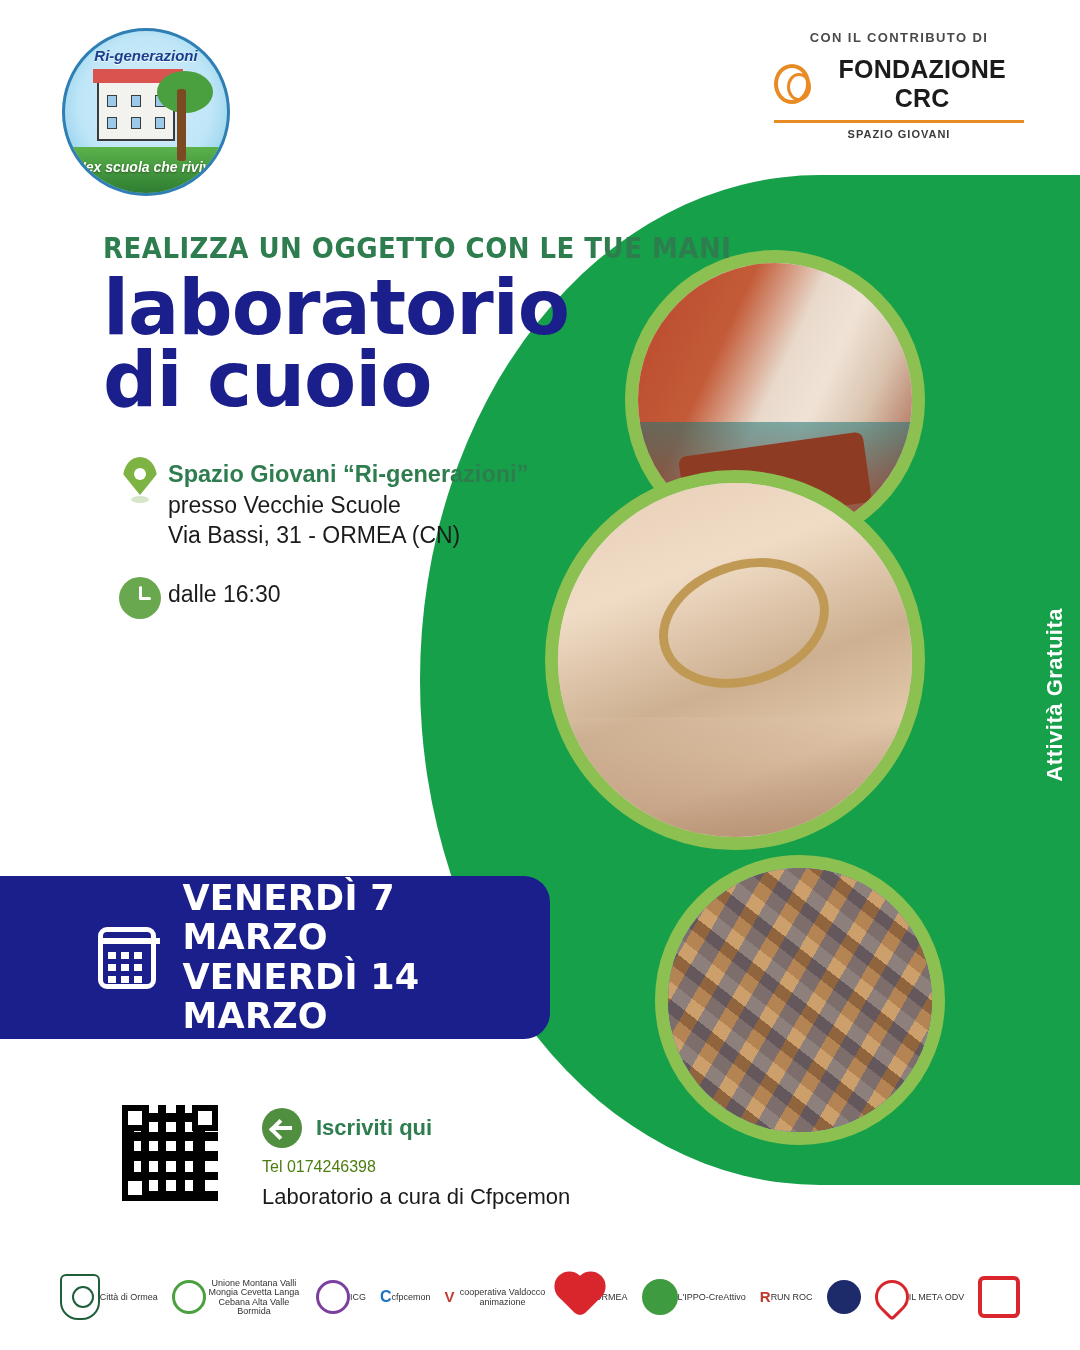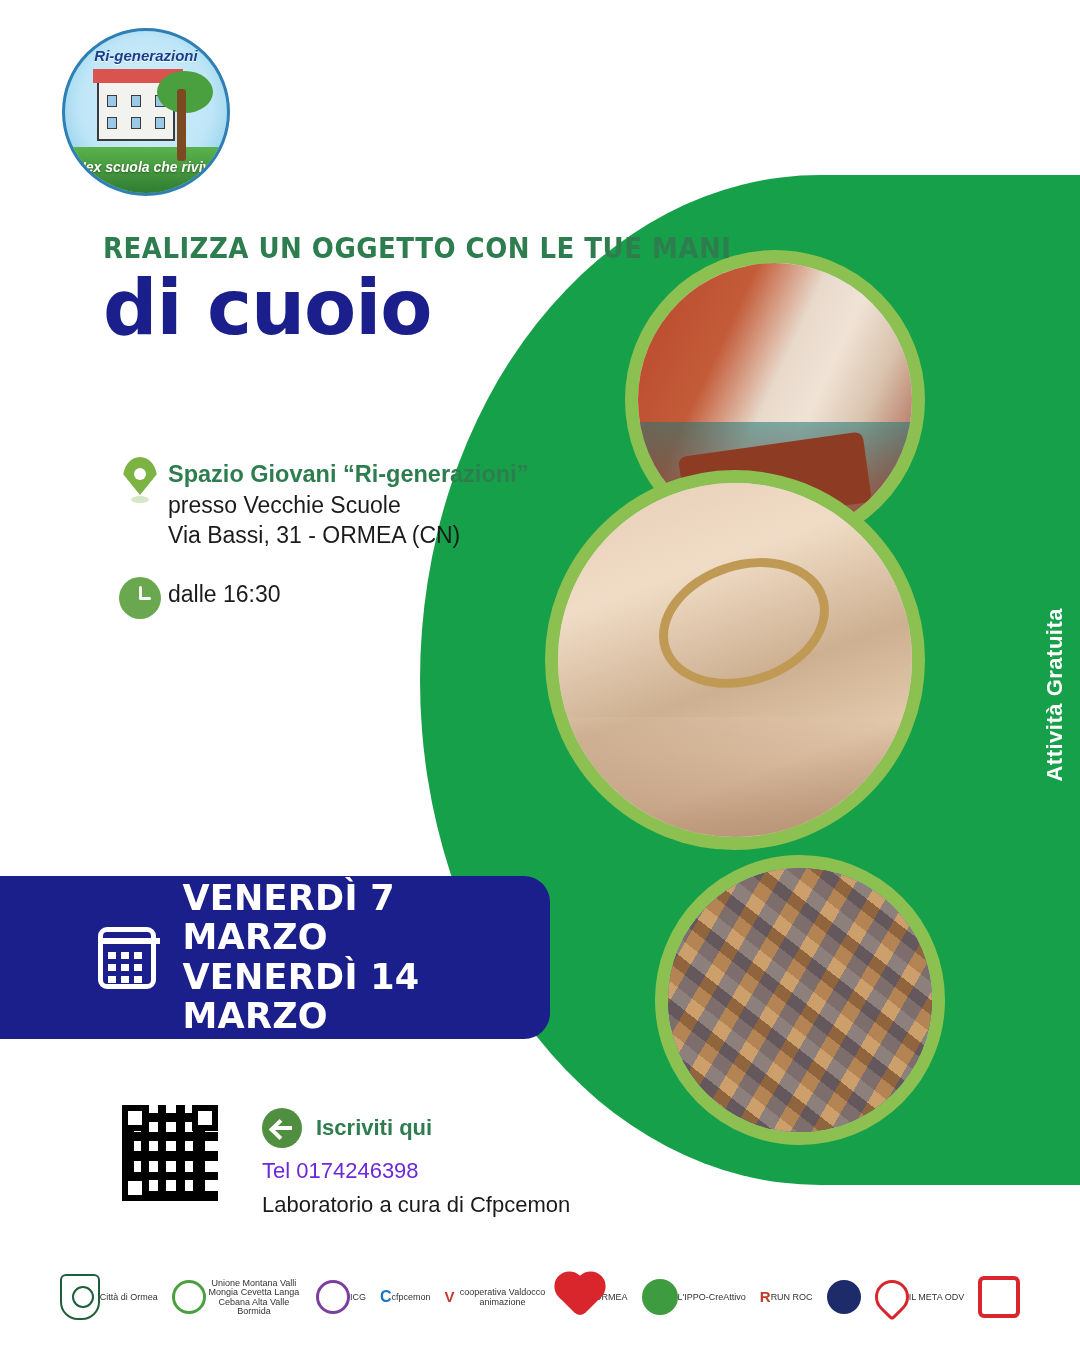--- a/index.html
+++ b/index.html
@@ -329,21 +329,21 @@
     width: 20px; height: 4px; background: #ffffff;
   }
   .arrow-circle:after {
     content: ""; position: absolute; left: 10px; top: 14px;
     width: 11px; height: 11px; border-left: 4px solid #ffffff; border-bottom: 4px solid #ffffff;
     transform: rotate(45deg);
   }
   .signup-link {
     color: #2e7d4f; font-weight: bold; font-size: 22px;
   }
-  .signup-tel { font-size: 22px; color: #6d28d9; margin-top: 10px; }
+  .signup-tel { font-size: 16px; color: #4d7c0f; margin-top: 10px; }
   .signup-note { font-size: 22px; color: #1b1b1b; margin-top: 8px; }
 
   
   .footer {
     position: absolute; left: 0; right: 0; bottom: 6px;
     height: 95px;
     display: flex; align-items: center; justify-content: center;
     gap: 14px;
     z-index: 7;
     padding: 0 36px;
@@ -389,23 +389,33 @@
         <span class="win" style="left:32px; top:36px;"></span>
         <span class="win" style="left:56px; top:36px;"></span>
       </div>
       <div class="tree-top"></div>
       <div class="tree-trunk"></div>
       <div class="title-top">Ri-generazioni</div>
       <div class="title-bottom">L'ex scuola che rivive</div>
     </div>
   </div>
 
+  <div class="crc">
+    <div class="kicker">CON IL CONTRIBUTO DI</div>
+    <div class="rowline">
+      <div class="mark"></div>
+      <div class="name">FONDAZIONE CRC</div>
+    </div>
+    <div class="bar"></div>
+    <div class="sub">SPAZIO GIOVANI</div>
+  </div>
 
   <div class="kicker-main">REALIZZA UN OGGETTO CON LE TUE MANI</div>
   <div class="title-main">
+    <span>laboratorio</span>
     <span>di cuoio</span>
   </div>
 
   <div class="info">
 
     <div class="info-row">
       <div class="info-ico">
         <div class="pin">
             <div class="head"></div>
             <div class="hole"></div>

